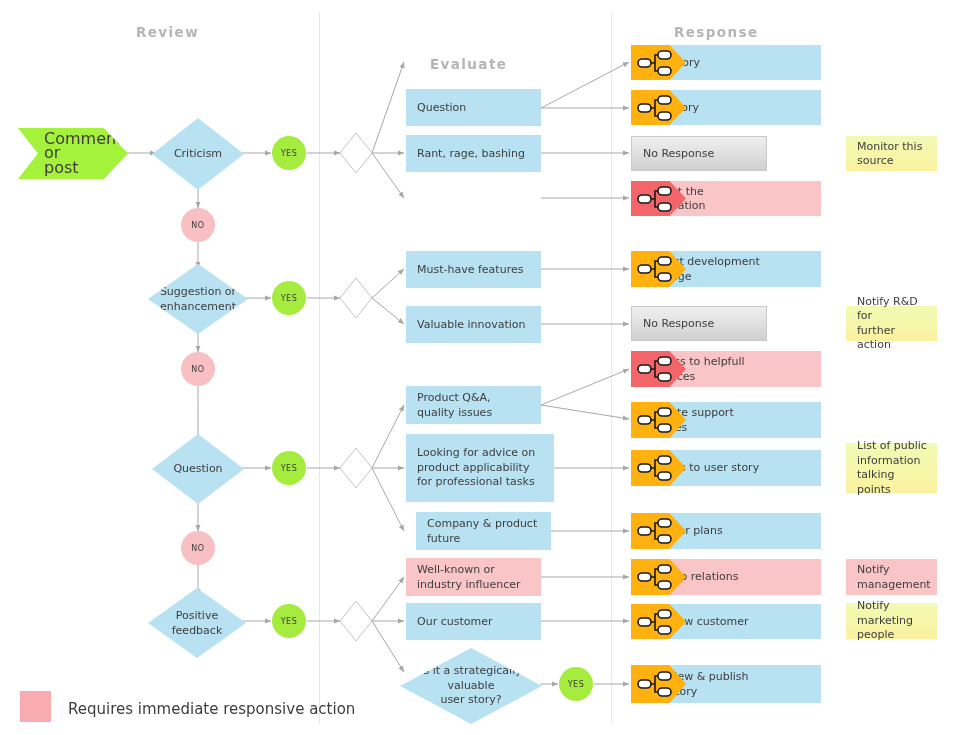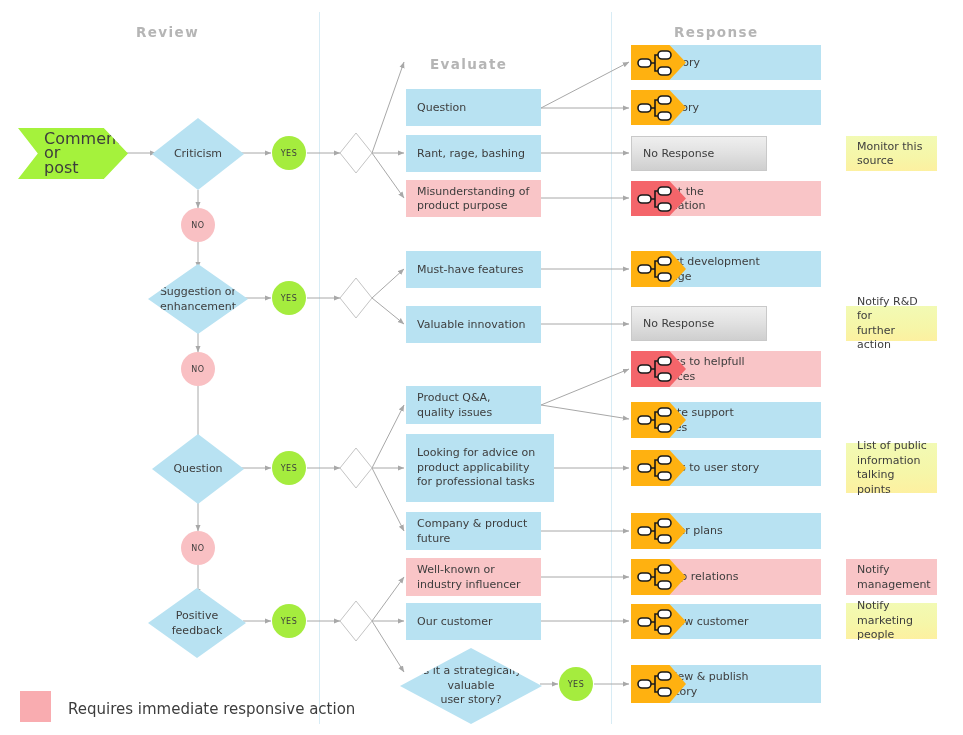--- a/index.html
+++ b/index.html
@@ -201,45 +201,41 @@
     </div>
 
   <div class="rect c-blue" style="left:406px;top:89px;width:135px;height:37px;">
     <span class="lbl">Question</span>
     </div>
 
   <div class="rect c-blue" style="left:406px;top:135px;width:135px;height:37px;">
     <span class="lbl">Rant, rage, bashing</span>
     </div>
 
-  <div class="rect c-pink" style="left:406px;top:180px;width:135px;height:37px;">
-    <span class="lbl">Misunderstanding of
-product purpose</span>
-    </div>
 
   <div class="rect c-blue" style="left:406px;top:251px;width:135px;height:37px;">
     <span class="lbl">Must-have features</span>
     </div>
 
   <div class="rect c-blue" style="left:406px;top:306px;width:135px;height:37px;">
     <span class="lbl">Valuable innovation</span>
     </div>
 
   <div class="rect c-blue" style="left:406px;top:386px;width:135px;height:38px;">
     <span class="lbl">Product Q&amp;A,
 quality issues</span>
     </div>
 
   <div class="rect c-blue" style="left:406px;top:434px;width:148px;height:68px;">
     <span class="lbl">Looking for advice on
 product applicability
 for professional tasks</span>
     </div>
 
-  <div class="rect c-blue" style="left:406px;top:512px;width:135px;height:38px;">
+  <div class="rect c-blue" style="left:416px;top:512px;width:135px;height:38px;">
     <span class="lbl">Company &amp; product
 future</span>
     </div>
 
   <div class="rect c-pink" style="left:406px;top:558px;width:135px;height:38px;">
     <span class="lbl">Well-known or
 industry influencer</span>
     </div>
 
   <div class="rect c-blue" style="left:406px;top:603px;width:135px;height:37px;">

